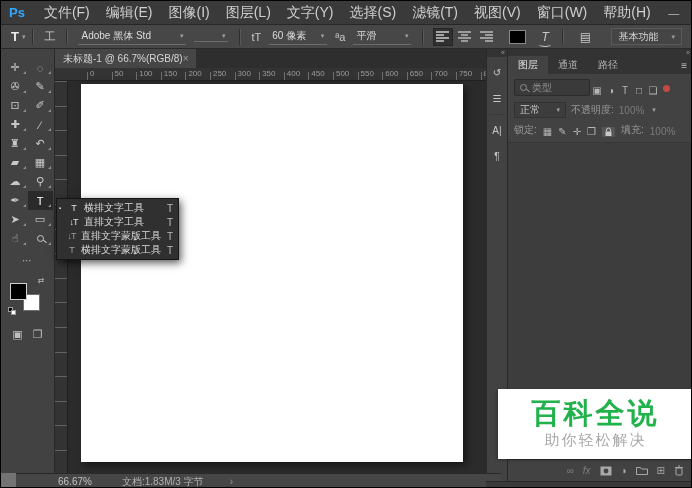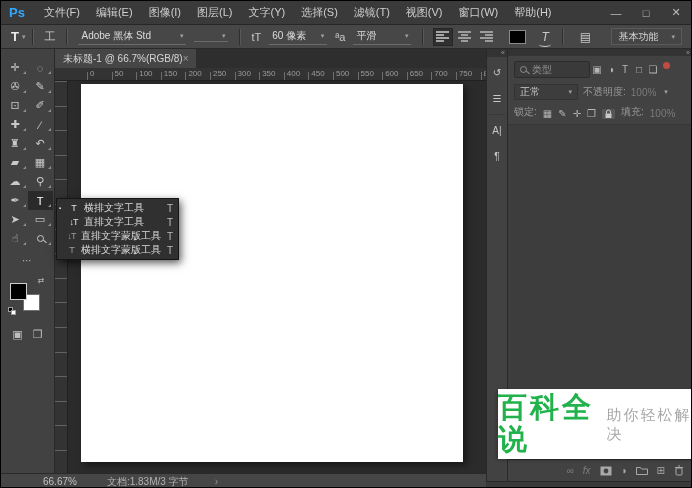--- a/index.html
+++ b/index.html
@@ -3,21 +3,21 @@
 <meta charset="utf-8">
 <style>
   *{margin:0;padding:0;box-sizing:border-box}
   html,body{width:692px;height:488px;background:#191919;font-family:"Liberation Sans","DejaVu Sans",sans-serif}
   .window{position:relative;width:692px;height:488px;background:#737373;overflow:hidden;border:1px solid #000}
 
   
   .titlebar{position:absolute;left:0;top:0;width:100%;height:24px;background:#3a3a3a;border-bottom:1px solid #262626;display:flex;align-items:center}
   .ps-logo{color:#31a8ff;font-weight:bold;font-size:13px;padding:0 11px 0 8px}
   .menus{display:flex}
-  .menu-item{font-size:11px;color:#cfcfcf;padding:0 8px;line-height:23px;white-space:nowrap}
+  .menu-item{font-size:14px;color:#cfcfcf;padding:0 8px;line-height:23px;white-space:nowrap}
   .win-controls{margin-left:auto;display:flex}
   .win-btn{width:30px;height:23px;color:#bdbdbd;font-size:11px;display:flex;align-items:center;justify-content:center}
 
   
   .optionsbar{position:absolute;left:0;top:24px;width:100%;height:24px;background:#474747;border-bottom:1px solid #292929;display:flex;align-items:center;font-size:10px;color:#ccc}
   .tool-badge{font-size:13px;font-weight:bold;color:#ececec;margin-left:10px}
   .caret{font-size:7px;color:#9f9f9f;margin-left:3px}
   .vsep{width:1px;height:16px;background:#2f2f2f;box-shadow:1px 0 0 #585858;margin:0 7px}
   .ob-icon{color:#c9c9c9;font-size:11px;margin:0 4px;white-space:nowrap}
   .field{display:flex;align-items:center;border-bottom:1px solid #6b6b6b;padding:1px 3px;margin:0 4px;color:#dcdcdc;white-space:nowrap}
@@ -83,52 +83,52 @@
   .dock-icon{height:21px;margin-top:5px;display:flex;align-items:center;justify-content:center;color:#c6c6c6;font-size:10px}
   .dock-div{height:1px;background:#383838;margin:5px 2px 0}
 
   
   .layers{position:absolute;left:507px;top:48px;width:185px;height:432px;background:#424242;display:flex;flex-direction:column}
   .panel-top{height:7px;background:#333;color:#9a9a9a;font-size:7px;line-height:7px;text-align:right;padding-right:3px}
   .ptabs{height:18px;background:#333;display:flex;align-items:stretch}
   .ptab{font-size:10px;color:#b5b5b5;padding:0 10px;display:flex;align-items:center}
   .ptab.active{background:#424242;color:#e6e6e6}
   .ptab-menu{margin-left:auto;color:#c3c3c3;font-size:10px;display:flex;align-items:center;padding-right:6px}
-  .filter-row{display:flex;align-items:center;padding:5px 6px 3px;gap:0}
+  .filter-row{display:flex;align-items:flex-end;padding:5px 6px 3px;gap:0}
   .searchbox{display:flex;align-items:center;gap:5px;background:#3a3a3a;border:1px solid #2c2c2c;border-radius:2px;height:17px;width:76px;padding:0 5px;color:#8f8f8f;font-size:10px;flex:none}
   .searchbox .mag,.searchbox .mag::after{border-color:#8f8f8f;background-color:transparent}
   .searchbox .mag::after{background:#8f8f8f}
   .ficon{color:#b5b5b5;font-size:10px;width:14px;text-align:center}
   .fdot{width:7px;height:7px;border-radius:50%;background:#c14b42;margin-left:3px;position:relative;top:-4px}
   .blend-row{display:flex;align-items:center;padding:3px 6px;gap:5px}
   .dropdown{display:flex;align-items:center;justify-content:space-between;background:#3d3d3d;border:1px solid #333;height:16px;padding:0 5px;font-size:10px;color:#ccc}
-  .blend-dd{width:64px;flex:none}
+  .blend-dd{width:52px;flex:none}
   .dim-label{font-size:10px;color:#999}
   .dim-val{font-size:10px;color:#7b7b7b}
   .lock-row{display:flex;align-items:flex-end;padding:2px 6px 5px;gap:6px;border-bottom:1px solid #373737}
   .lock-ic{color:#b5b5b5;font-size:10px}
   .lock-ic.pressed{background:#555;padding:0 2px;border-radius:1px}
   .layer-row{height:30px;background:#525252;display:flex;align-items:center}
   .eye-box{width:24px;height:100%;border-right:1px solid #3a3a3a;display:flex;align-items:center;justify-content:center}
   .thumb{width:26px;height:26px;background:#fff;border:1px solid #1f1f1f;margin-left:6px}
   .lname{font-size:11px;color:#e8e8e8;margin-left:9px}
   .layer-lock{margin-left:auto;margin-right:9px;display:flex}
   .layers-empty{flex:1;background:#3d3d3d}
   .bottom-row{height:22px;border-top:1px solid #2e2e2e;background:#424242;display:flex;align-items:center;justify-content:flex-end;gap:9px;padding-right:9px;font-size:10px;color:#a8a8a8}
   .bottom-row .dim{color:#7d7d7d;font-style:italic}
 
   
-  .statusbar{position:absolute;left:0;top:472px;width:485px;height:16px;background:#464646;border-top:1px solid #292929;display:flex;align-items:center;font-size:10px;color:#c2c2c2}
+  .statusbar{position:absolute;left:15px;top:472px;width:485px;height:16px;background:#464646;border-top:1px solid #292929;display:flex;align-items:center;font-size:10px;color:#c2c2c2}
   .zoom-val{margin-left:42px}
   .doc-info{margin-left:30px;color:#b2b2b2}
   .status-chevron{margin-left:26px;color:#969696;font-size:10px}
   .br-strip{position:absolute;left:485px;top:480px;width:207px;height:8px;background:#3a3a3a;border-top:1px solid #292929}
 
   
-  .watermark{position:absolute;left:497px;top:388px;width:195px;height:70px;background:#fff;z-index:60;display:flex;align-items:center;justify-content:center;box-shadow:-1px 1px 3px rgba(0,0,0,.3)}
+  .watermark{position:absolute;left:497px;top:388px;width:195px;height:70px;background:#fff;z-index:60;display:flex;flex-direction:column;align-items:center;justify-content:center;box-shadow:-1px 1px 3px rgba(0,0,0,.3)}
   .wm-title{font-size:29px;font-weight:bold;color:#21b24c;letter-spacing:3px;line-height:1.1}
   .wm-sub{font-size:15px;color:#a8a8a8;letter-spacing:2px;margin-top:2px}
 
   svg{display:block}
 </style>
 </head>
 <body>
 
 <div class="window">
 
@@ -361,20 +361,26 @@
     <div class="dock-top">«</div>
     <div class="dock-icon">↺</div>
     <div class="dock-icon">☰</div>
     <div class="dock-div"></div>
     <div class="dock-icon">A|</div>
     <div class="dock-icon">¶</div>
   </div>
 
   <div class="layers">
     <div class="panel-top">»</div>
+    <div class="ptabs">
+      <span class="ptab active">图层</span>
+      <span class="ptab">通道</span>
+      <span class="ptab">路径</span>
+      <span class="ptab-menu">≡</span>
+    </div>
     <div class="filter-row">
       <span class="searchbox">
         <span class="mag"></span>
         <span>类型</span>
       </span>
       <span class="ficon">▣</span>
       <span class="ficon">◑</span>
       <span class="ficon">T</span>
       <span class="ficon">□</span>
       <span class="ficon">❏</span>

